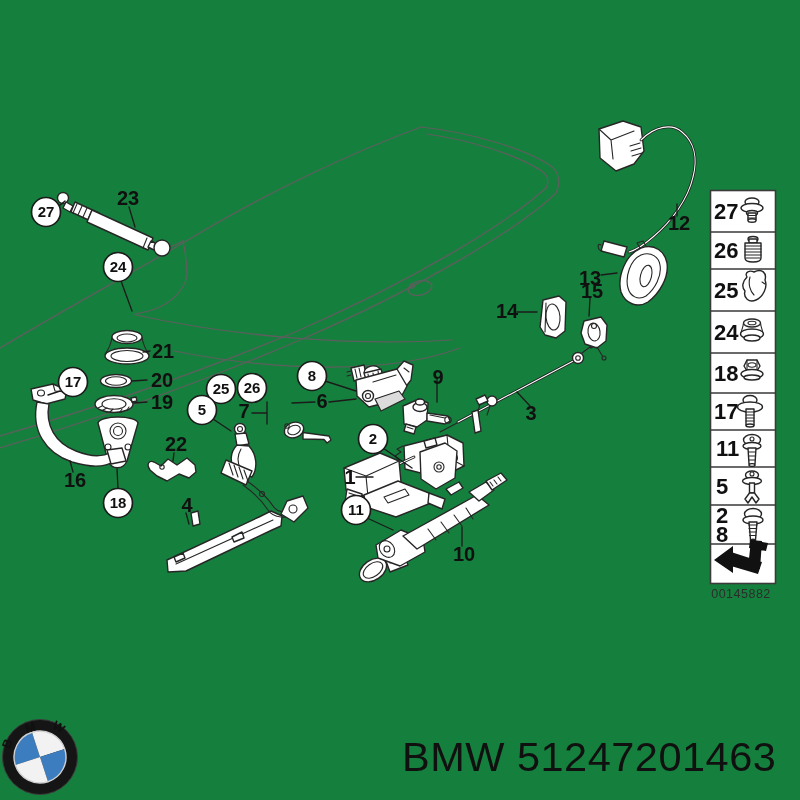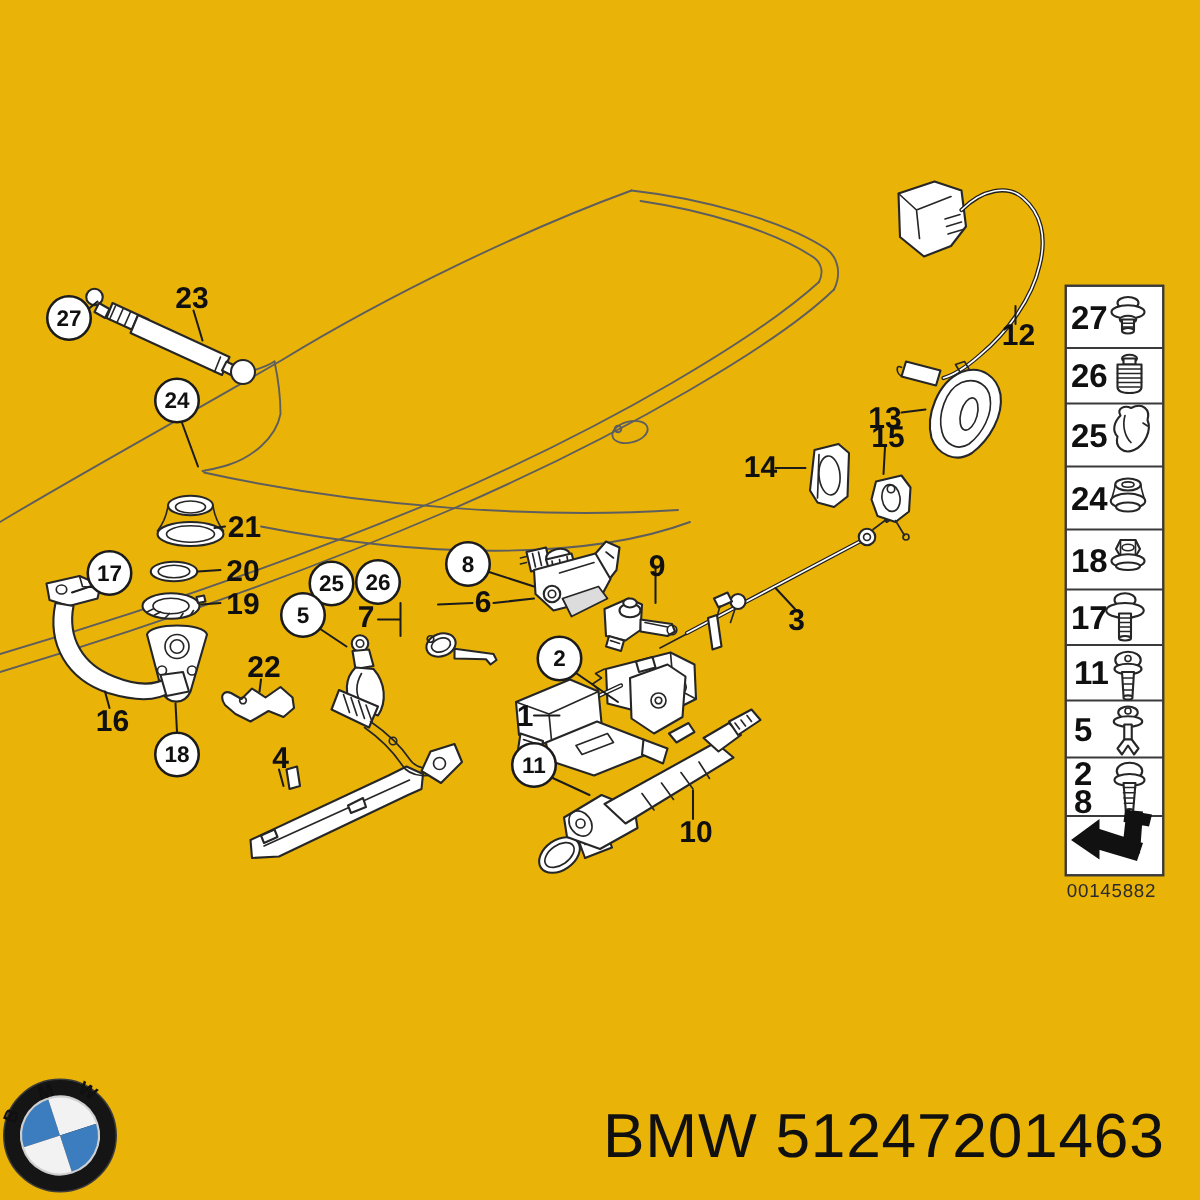--- a/index.html
+++ b/index.html
@@ -1,16 +1,16 @@
 <!DOCTYPE html>
 <html><head>
 <meta charset="utf-8">
 <style>
   html,body{margin:0;padding:0;background:#fff}
-  .frame{position:relative;width:800px;height:800px;background:#eab308;overflow:hidden;font-family:"Liberation Sans",sans-serif}
+  .frame{position:relative;width:800px;height:800px;background:#15803d;overflow:hidden;font-family:"Liberation Sans",sans-serif}
   svg text{font-family:"Liberation Sans",sans-serif;fill:#101010}
   .part{fill:#fff;stroke:#262626;stroke-width:1.4;stroke-linejoin:round}
   .det{fill:none;stroke:#262626;stroke-width:1.1;stroke-linecap:round;stroke-linejoin:round}
   .shade{fill:#dcdcdc;stroke:#262626;stroke-width:1.2;stroke-linejoin:round}
   .lid{fill:none;stroke:#5e5e5e;stroke-width:1.25;stroke-linecap:round}
   .ldr{fill:none;stroke:#1b1b1b;stroke-width:1.35;stroke-linecap:round}
   .co{fill:#fff;stroke:#1b1b1b;stroke-width:1.7}
   .lbl{font-size:20px;font-weight:bold;text-anchor:middle}
   .clbl{font-size:15px;font-weight:bold;text-anchor:middle}
   .plbl{font-size:22px;font-weight:bold}

